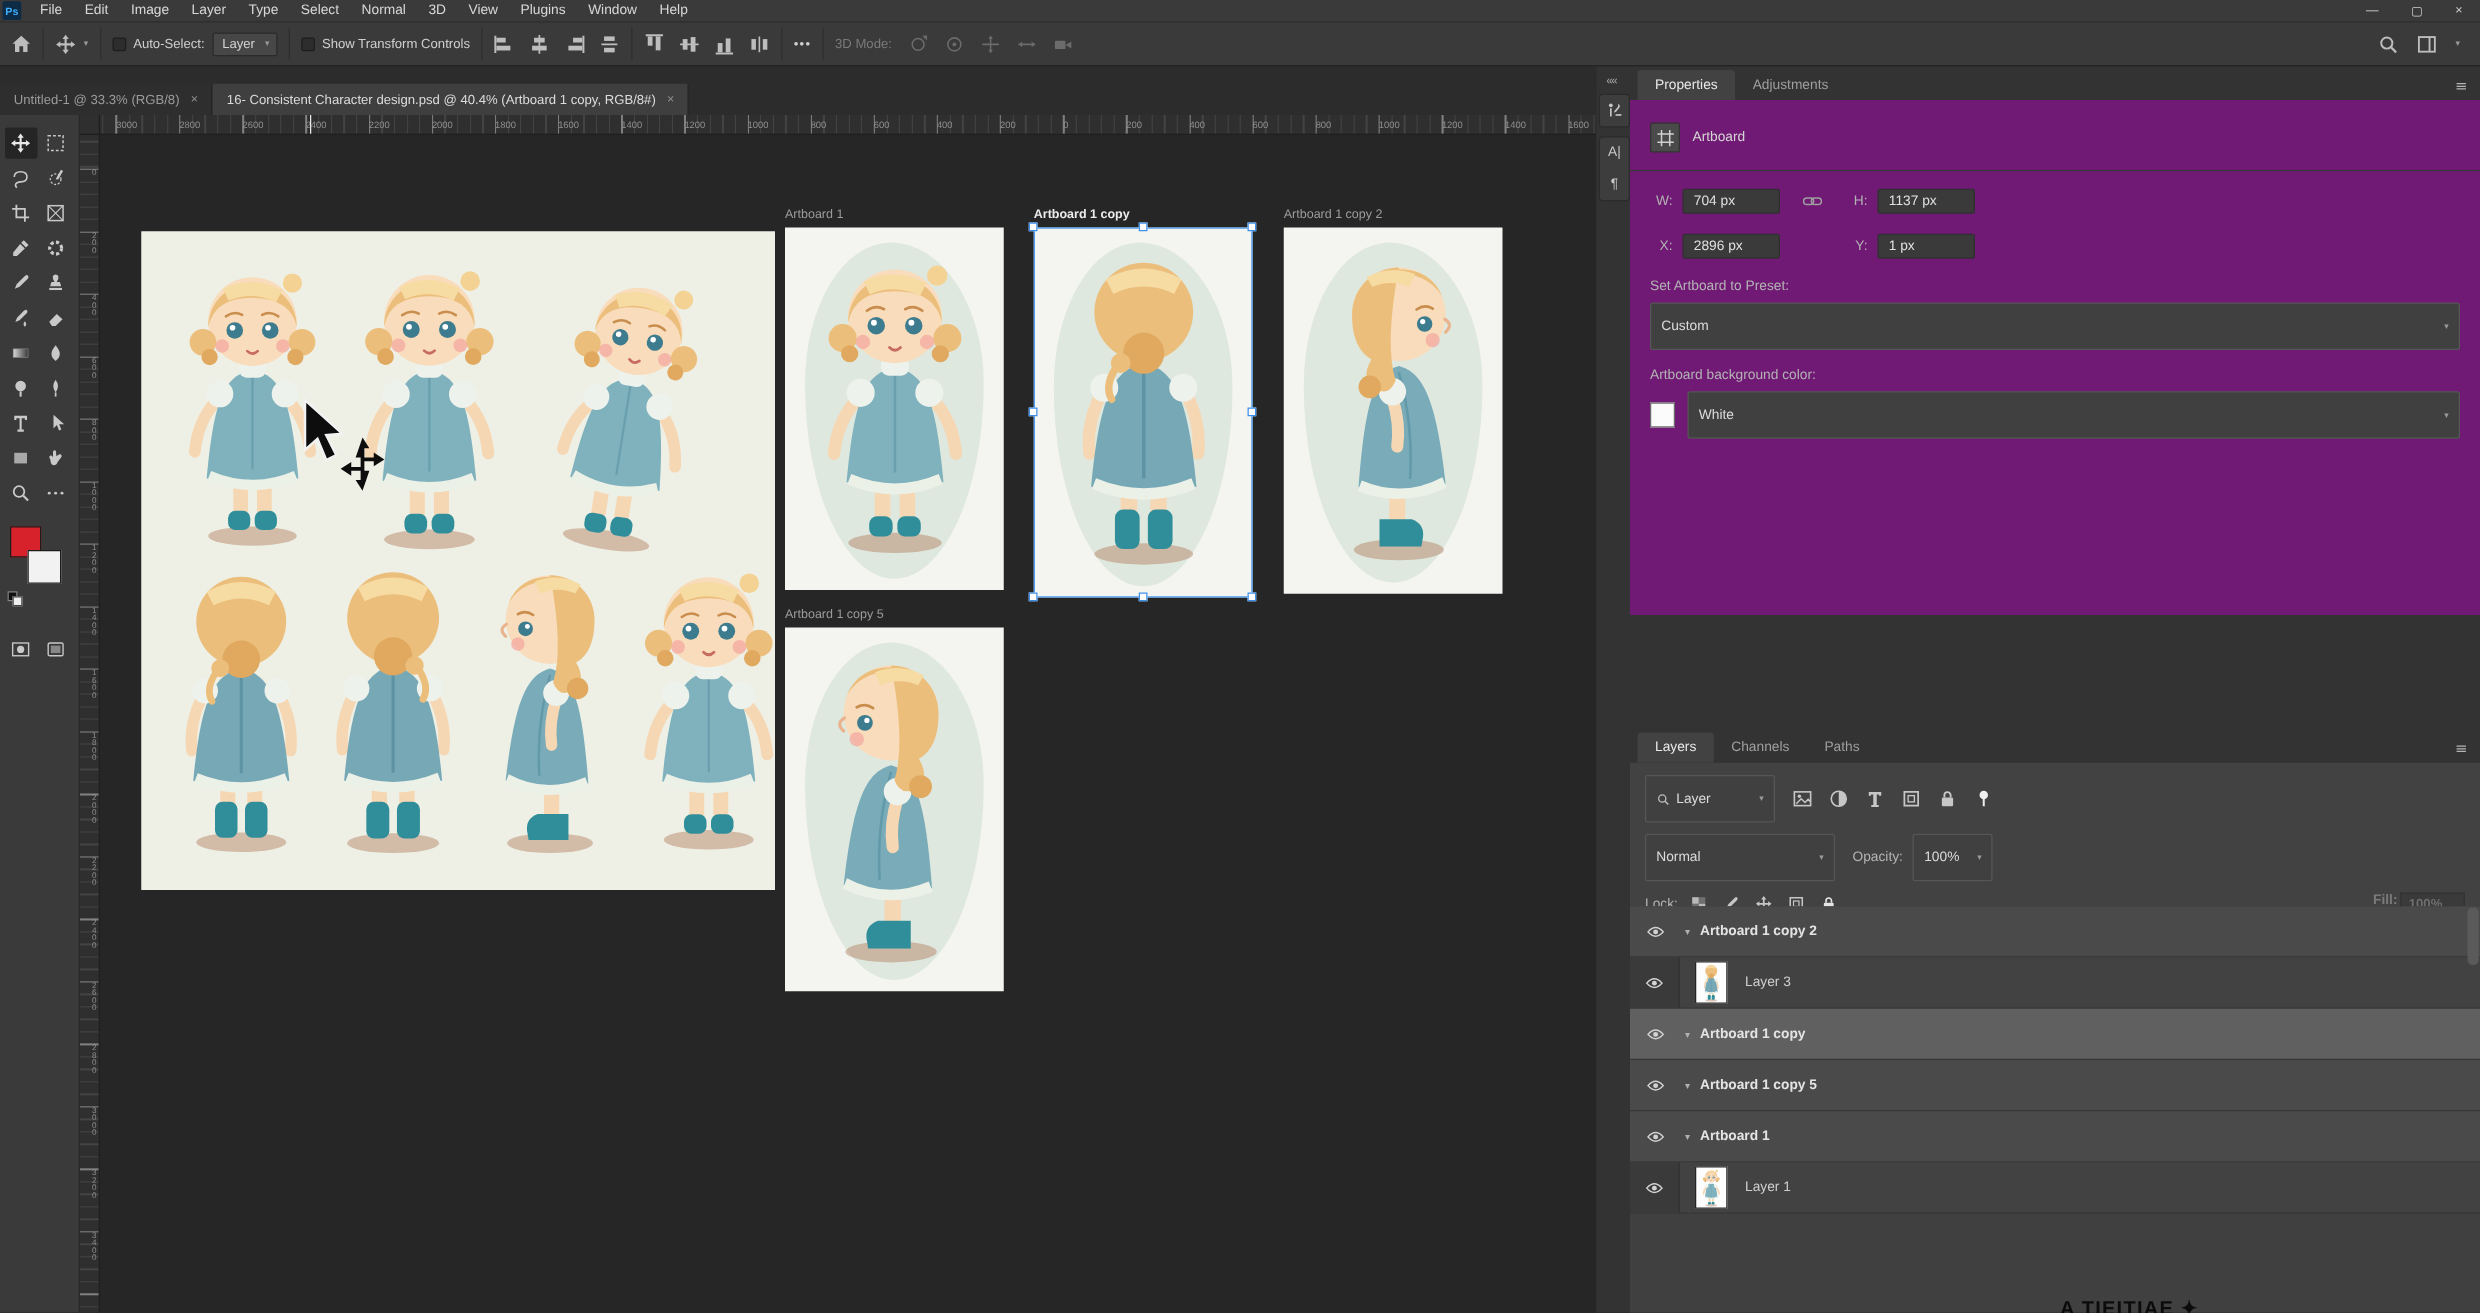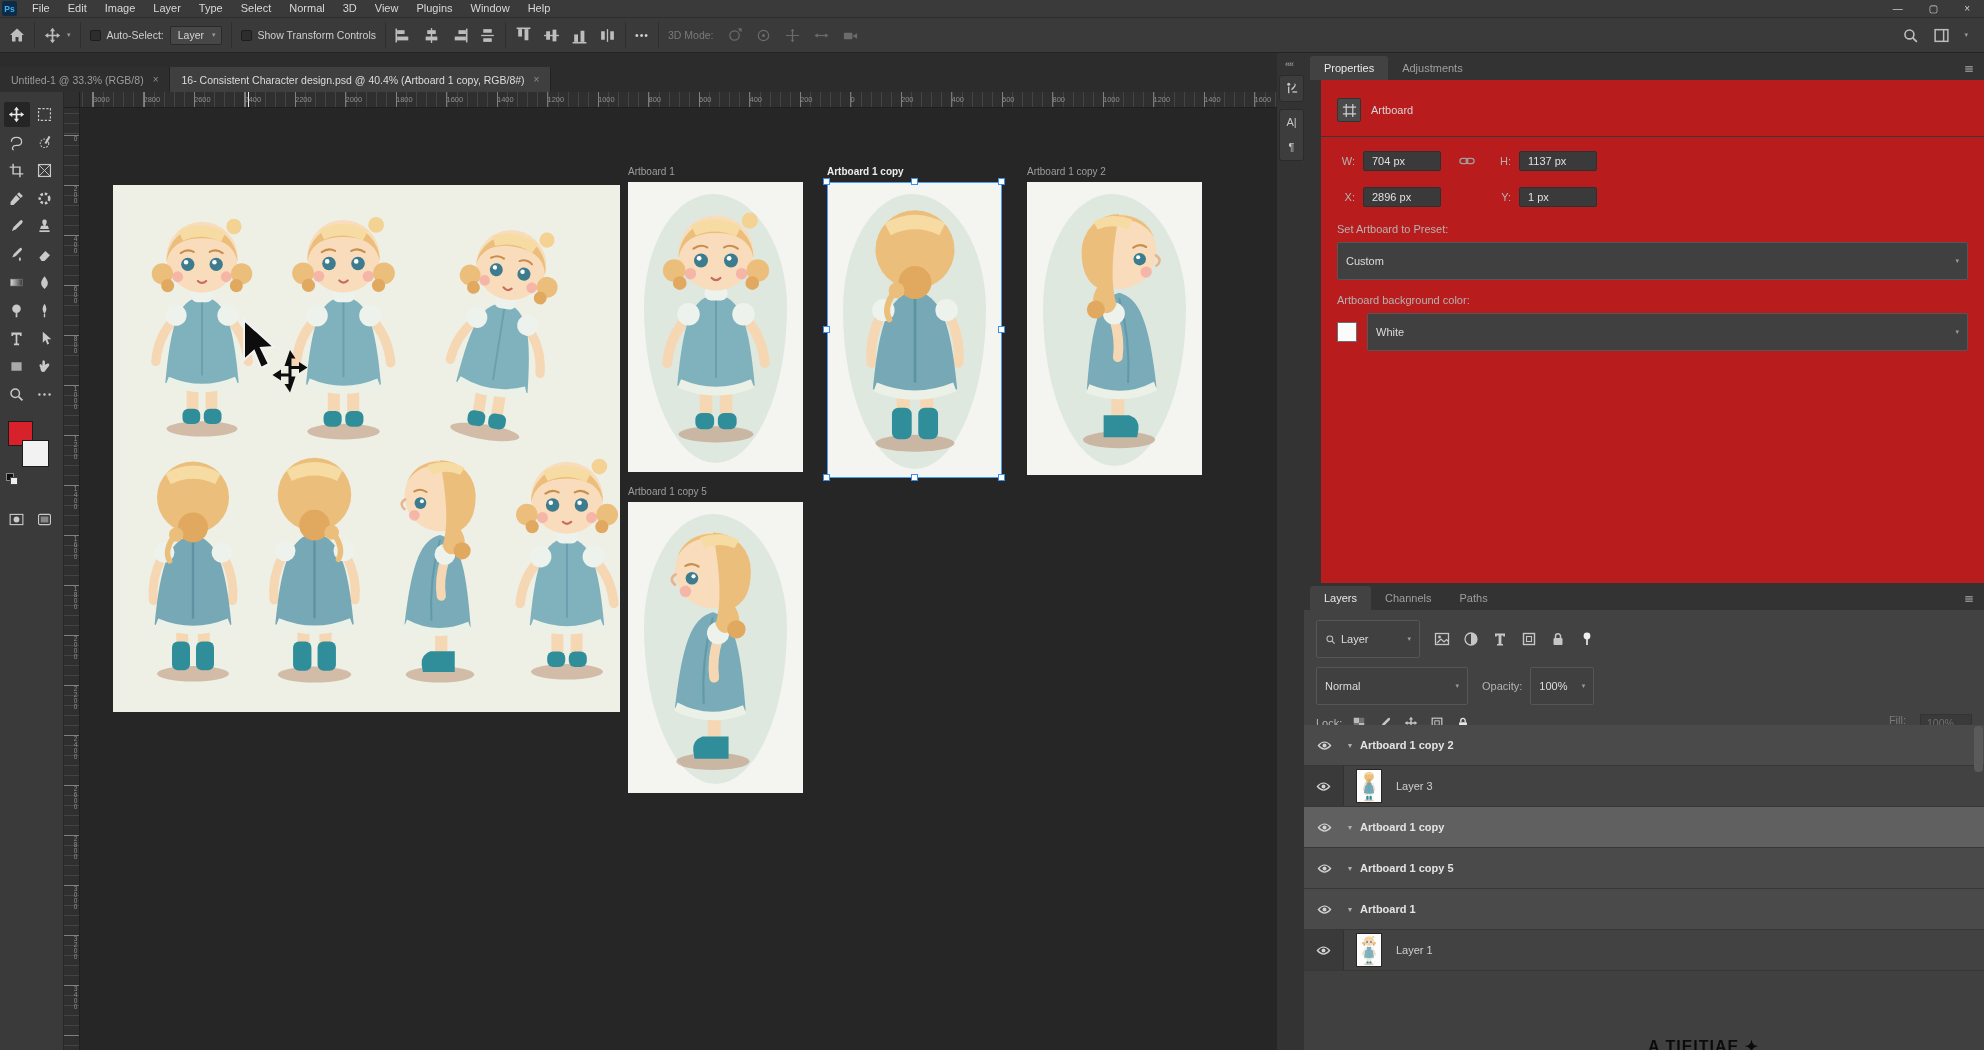--- a/index.html
+++ b/index.html
@@ -100,21 +100,21 @@
     display:flex; flex-direction:column; align-items:center; padding:5px 0; gap:10px; }
   .dock-ico { width:15px; height:15px; color:#c7c7c7; font-size:11px; line-height:15px; text-align:center; }
 
   #panels { position:absolute; left:27px; top:0; right:0; bottom:0; }
   .ptabrow { height:27px; background:#333333; display:flex; align-items:flex-end; padding-left:6px; position:relative; }
   .ptab { height:24px; padding:0 14px; display:flex; align-items:center; font-size:11px; color:#9f9f9f; }
   .ptab.active { background:#424242; color:#e9e9e9; border-radius:3px 3px 0 0; }
   .pmenu { position:absolute; right:8px; bottom:6px; width:14px; height:10px; color:#b5b5b5; }
   .pbody { background:#424242; }
 
-  #props-body { position:absolute; left:17px; top:27px; right:0; height:503px; background:#b91c1c; padding:14px 16px 0 16px; }
+  #props-body { position:absolute; left:0; top:27px; right:0; height:412px; background:#701a75; padding:14px 16px 0 16px; }
   .prow { display:flex; align-items:center; }
   #artboard-kind { gap:10px; margin:4px 0 14px 0; }
   #artboard-kind .kbox { width:24px; height:24px; background:#4a4a4a; border:1px solid #333; border-radius:2px;
     display:flex; align-items:center; justify-content:center; color:#d0d0d0; }
   .plabel { font-size:11px; color:#b3b3b3; }
   .pdivider { height:1px; background:#383838; margin:0 -16px 14px -16px; }
   .pfield { background:#3a3a3a; border:1px solid #2f2f2f; border-radius:2px; height:20px; min-width:78px;
     display:flex; align-items:center; padding:0 8px; font-size:11px; color:#e0e0e0; }
   .whxy { gap:8px; margin-bottom:16px; }
   .whxy .plabel { width:18px; text-align:right; }
@@ -129,21 +129,21 @@
 
   #layers-body { position:absolute; left:0; top:530px; right:0; bottom:0; }
   #layers-ctrl { background:#424242; padding:10px 12px 0 12px; }
   .lctl-row { display:flex; align-items:center; margin-bottom:9px; }
   .mini-ico { width:16px; height:16px; color:#c6c6c6; }
   #filter-icons { display:flex; gap:13px; margin-left:14px; align-items:center; }
   #kind-select { width:104px; }
   #blend-select { width:152px; }
   #opacity-select { width:64px; margin-left:8px; }
   #lock-icons { display:flex; gap:12px; margin-left:10px; align-items:center; }
-  #fill-group { margin-left:auto; display:flex; gap:14px; }
+  #fill-group { margin-left:auto; display:flex; gap:2px;font-weight:bold; }
   #fill-field { background:#3a3a3a; border:1px solid #333; color:#6f6f6f; width:52px; height:18px;
     font-size:10.5px; display:flex; align-items:center; padding:0 6px; }
 
   #layerlist { position:absolute; left:0; top:142px; right:0; bottom:0; background:#404040; overflow:hidden; }
   .lrow { position:relative; height:41px; border-bottom:1px solid #373737; display:flex; align-items:center; }
   .lrow.group { background:#4a4a4a; }
   .lrow.group.selected { background:#606060; }
   .lrow.child { background:#424242; }
   .eyebox { width:40px; height:100%; display:flex; align-items:center; justify-content:center; flex:0 0 40px; }
   .lrow.child .eyebox { background:#3a3a3a; border-right:1px solid #323232; }

